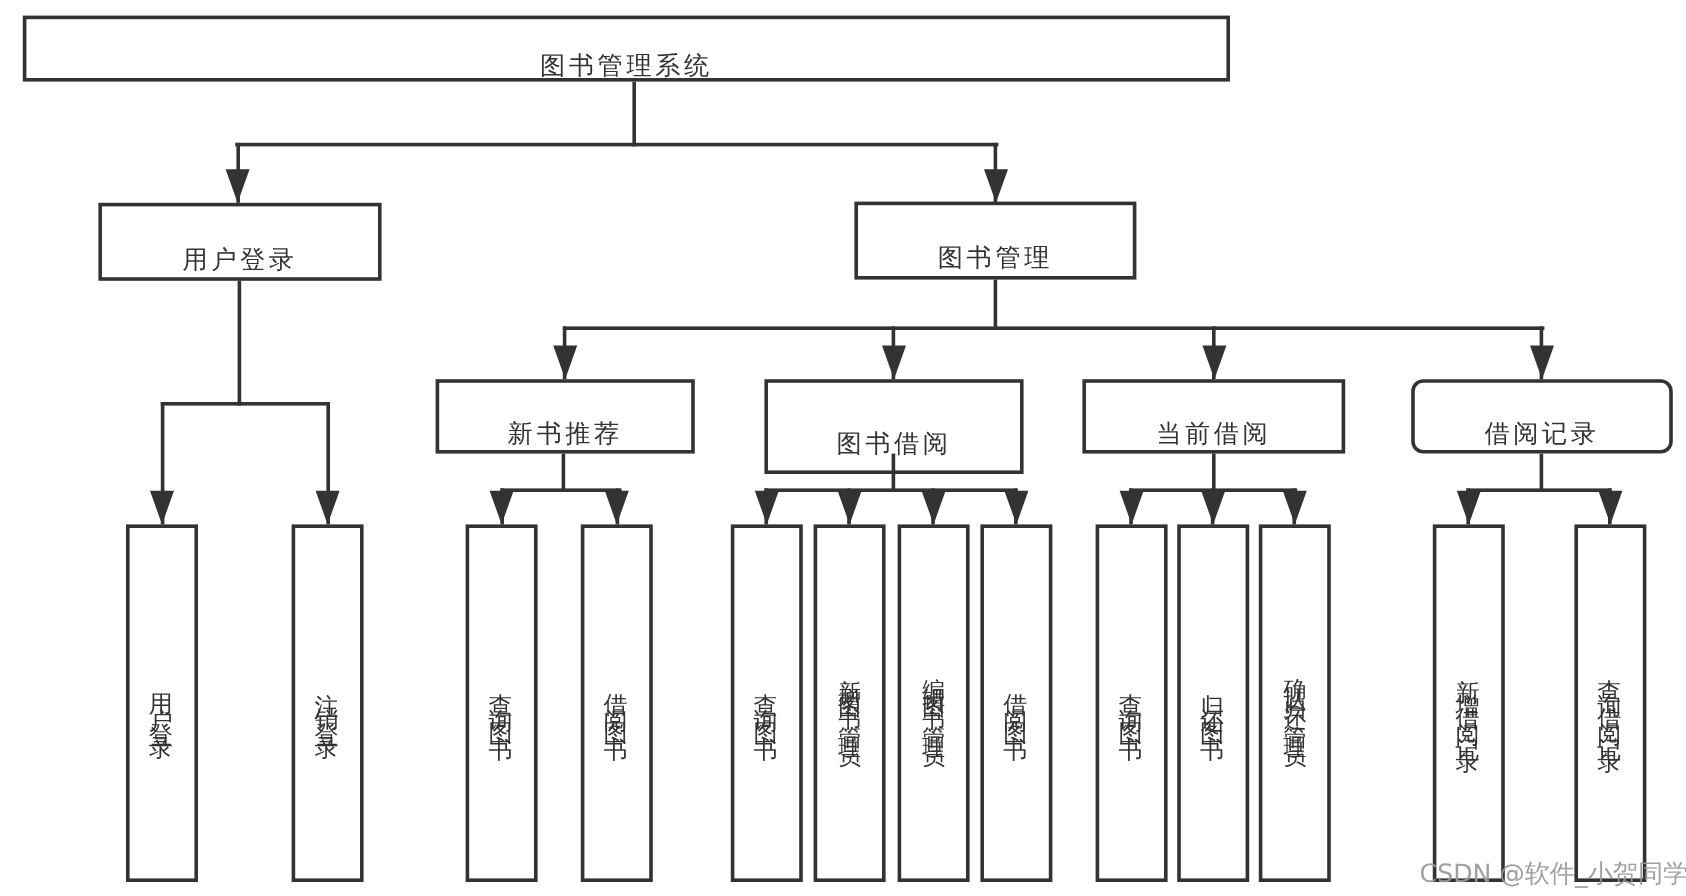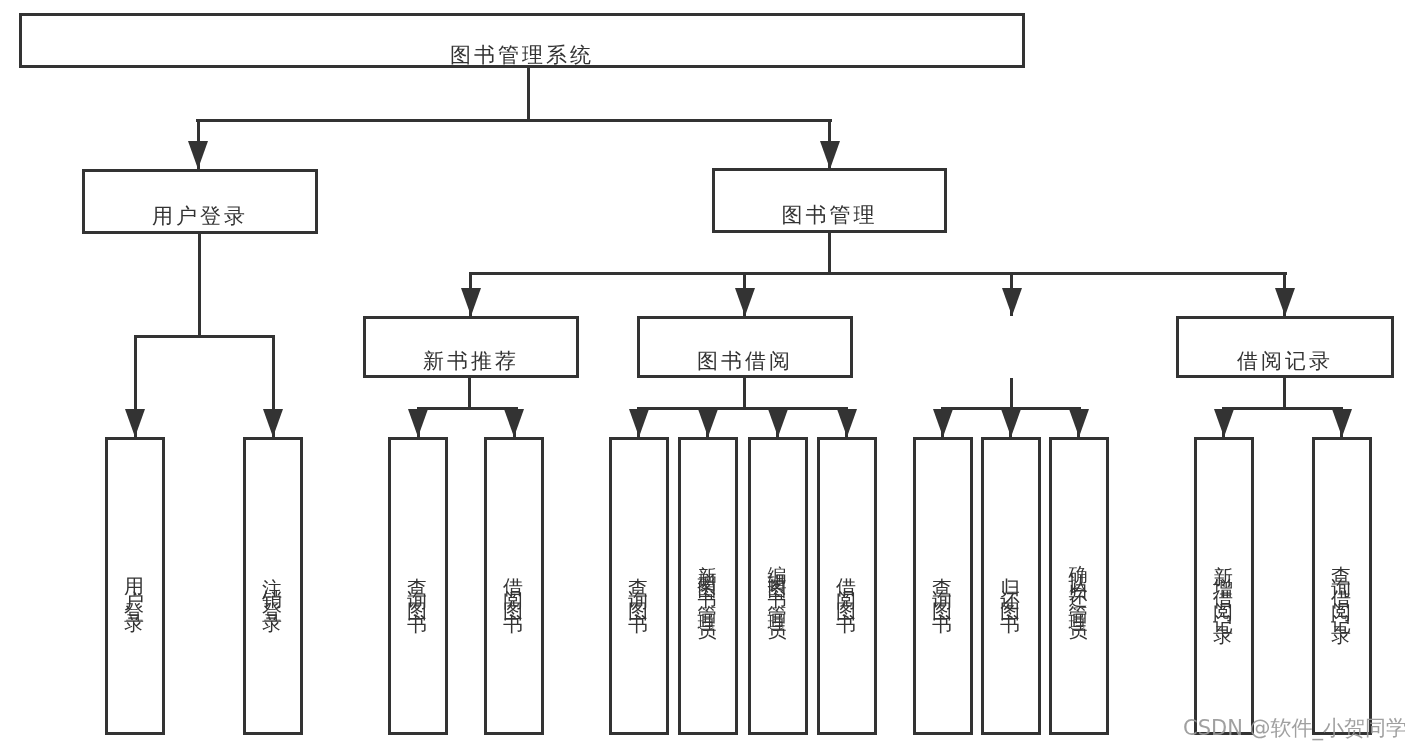--- a/index.html
+++ b/index.html
@@ -61,24 +61,27 @@
   <div class="hbox" style="left:82px;top:169px;width:236px;height:65px;">
     <span class="hlabel">用户登录</span>
   </div>
   <div class="hbox" style="left:363px;top:316px;width:216px;height:62px;">
     <span class="hlabel">新书推荐</span>
   </div>
 
   <div class="hbox" style="left:712px;top:168px;width:235px;height:65px;">
     <span class="hlabel">图书管理</span>
   </div>
-  <div class="hbox" style="left:637px;top:316px;width:216px;height:62px;">
+  <div class="hbox" style="left:637px;top:316px;width:216px;height:79px;">
     <span class="hlabel">图书借阅</span>
   </div>
-  <div class="hbox" style="left:1176px;top:316px;width:218px;height:62px;">
+  <div class="hbox" style="left:902px;top:316px;width:219px;height:62px;">
+    <span class="hlabel">当前借阅</span>
+  </div>
+  <div class="hbox" style="left:1176px;top:316px;width:218px;height:62px;border-radius:10px;">
     <span class="hlabel">借阅记录</span>
   </div>
 
   <div class="vbox" style="left:105px;">
     <span class="vlabel">用户登录</span>
   </div>
   <div class="vbox" style="left:243px;">
     <span class="vlabel">注销登录</span>
   </div>
 

